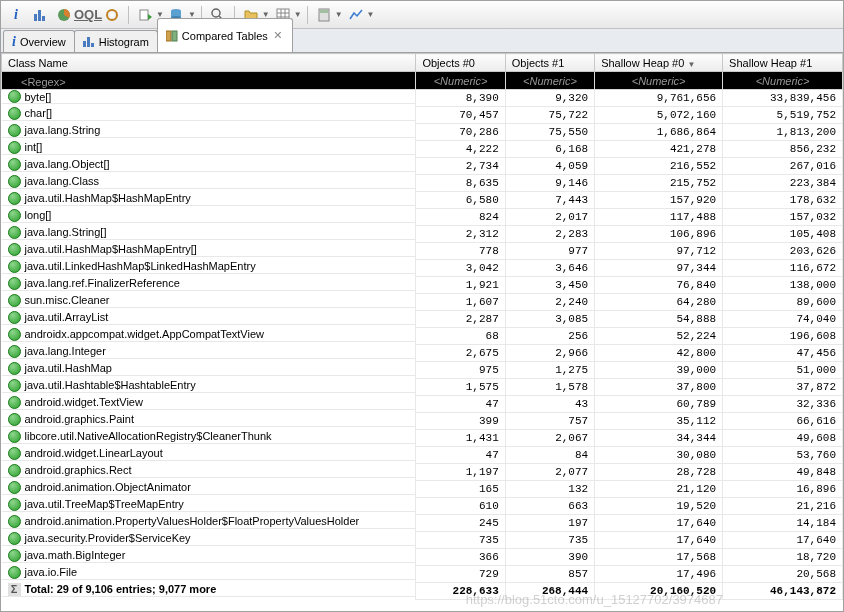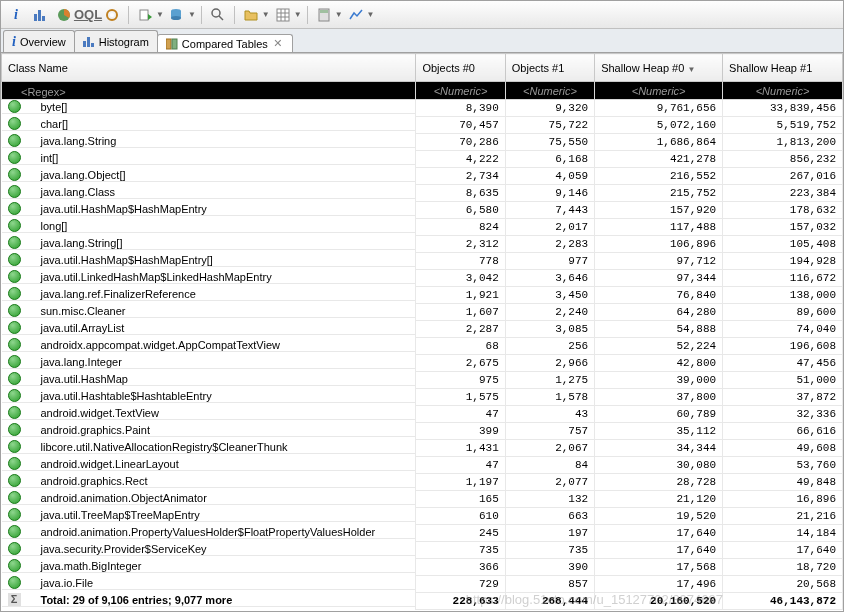--- a/index.html
+++ b/index.html
@@ -3,32 +3,32 @@
   <meta charset="utf-8">
   <style>
     * { margin: 0; padding: 0; box-sizing: border-box; }
     body { font-family: "Segoe UI", Tahoma, sans-serif; font-size: 11px; background: #fff; width: 844px; height: 612px; overflow: hidden; border: 1px solid #a0a0a0; }
     .toolbar { height: 28px; background: linear-gradient(#fefefe,#e8e8e8); border-bottom: 1px solid #c0c0c0; display: flex; align-items: center; padding: 0 4px; gap: 2px; }
     .tb-btn { width: 22px; height: 22px; display: flex; align-items: center; justify-content: center; cursor: pointer; border: 1px solid transparent; border-radius: 2px; }
     .tb-sep { width: 1px; height: 18px; background: #c0c0c0; margin: 0 3px; }
     .dd { font-size: 8px; color: #666; margin-left: -2px; }
     .tabs { height: 24px; background: #e8ecf0; border-bottom: 1px solid #a0a0a0; display: flex; align-items: flex-end; padding-left: 2px; }
     .tab { height: 22px; padding: 0 8px; border: 1px solid #a0a0a0; border-bottom: none; background: #f0f0f0; margin-right: -1px; display: flex; align-items: center; gap: 4px; cursor: pointer; border-radius: 3px 3px 0 0; font-size: 11px; }
-    .tab.active { background: #fff; height: 18px; position: relative; z-index: 2; }
+    .tab.active { background: #fff; height: 34px; position: relative; z-index: 2; }
     .tab-close { width: 12px; height: 12px; display: flex; align-items: center; justify-content: center; color: #888; }
     .table-wrap { height: calc(100% - 52px); overflow: auto; position: relative; }
     table { border-collapse: collapse; width: 100%; table-layout: fixed; }
-    th { background: linear-gradient(#fdfdfd,#ececec); border: 1px solid #c8c8c8; font-weight: normal; text-align: left; padding: 2px 6px; height: 28px; font-size: 11px; position: sticky; top: 0; }
+    th { background: linear-gradient(#fdfdfd,#ececec); border: 1px solid #c8c8c8; font-weight: normal; text-align: left; padding: 2px 6px; height: 18px; font-size: 11px; position: sticky; top: 0; }
     th.num { text-align: left; }
     .filter-row td { background: #000000; border: 1px solid #d8d8d8; padding: 1px 6px; color: #999; font-size: 11px; }
     .filter-row td.num { text-align: center; font-style: italic; }
     .filter-row .regex { color: #999; }
     tbody tr { height: 17px; }
     tbody td { border: 1px solid #e8e8e8; padding: 0 6px; font-size: 11px; white-space: nowrap; overflow: hidden; }
-    tbody td.name { display: flex; align-items: flex-end; gap: 20px; border: none; border-bottom: 1px solid #e8e8e8; }
+    tbody td.name { display: flex; align-items: center; gap: 4px; border: none; border-bottom: 1px solid #e8e8e8; }
     tbody td.num { text-align: right; font-family: "Courier New", monospace; }
     .class-icon { width: 13px; height: 13px; border-radius: 50%; background: radial-gradient(circle at 35% 30%, #8ed68e, #2a9d2a); flex-shrink: 0; border: 1px solid #1a7a1a; }
     .total-row td { font-weight: bold; border-top: 1px solid #888; }
     .sigma-icon { width: 13px; height: 13px; display: inline-flex; align-items: center; justify-content: center; font-weight: bold; color: #555; background: #e0e0e0; }
     .sort-ind { font-size: 8px; color: #666; }
     .watermark { position: absolute; bottom: 4px; right: 120px; color: rgba(150,150,150,0.45); font-size: 13px; pointer-events: none; }
     .ico-i { color:#2060c0; font-weight:bold; font-family:serif; font-size:14px; font-style:italic; }
     svg { display: block; }
   </style>
 </head>
@@ -256,21 +256,21 @@
   <td class="num">105,408</td>
         </tr>
         <tr>
           <td class="name">
             <span class="class-icon"></span>
             <span>java.util.HashMap$HashMapEntry[]</span>
           </td>
   <td class="num">778</td>
   <td class="num">977</td>
   <td class="num">97,712</td>
-  <td class="num">194,928</td>
+  <td class="num">203,626</td>
         </tr>
         <tr>
           <td class="name">
             <span class="class-icon"></span>
             <span>java.util.LinkedHashMap$LinkedHashMapEntry</span>
           </td>
   <td class="num">3,042</td>
   <td class="num">3,646</td>
   <td class="num">97,344</td>
   <td class="num">116,672</td>

